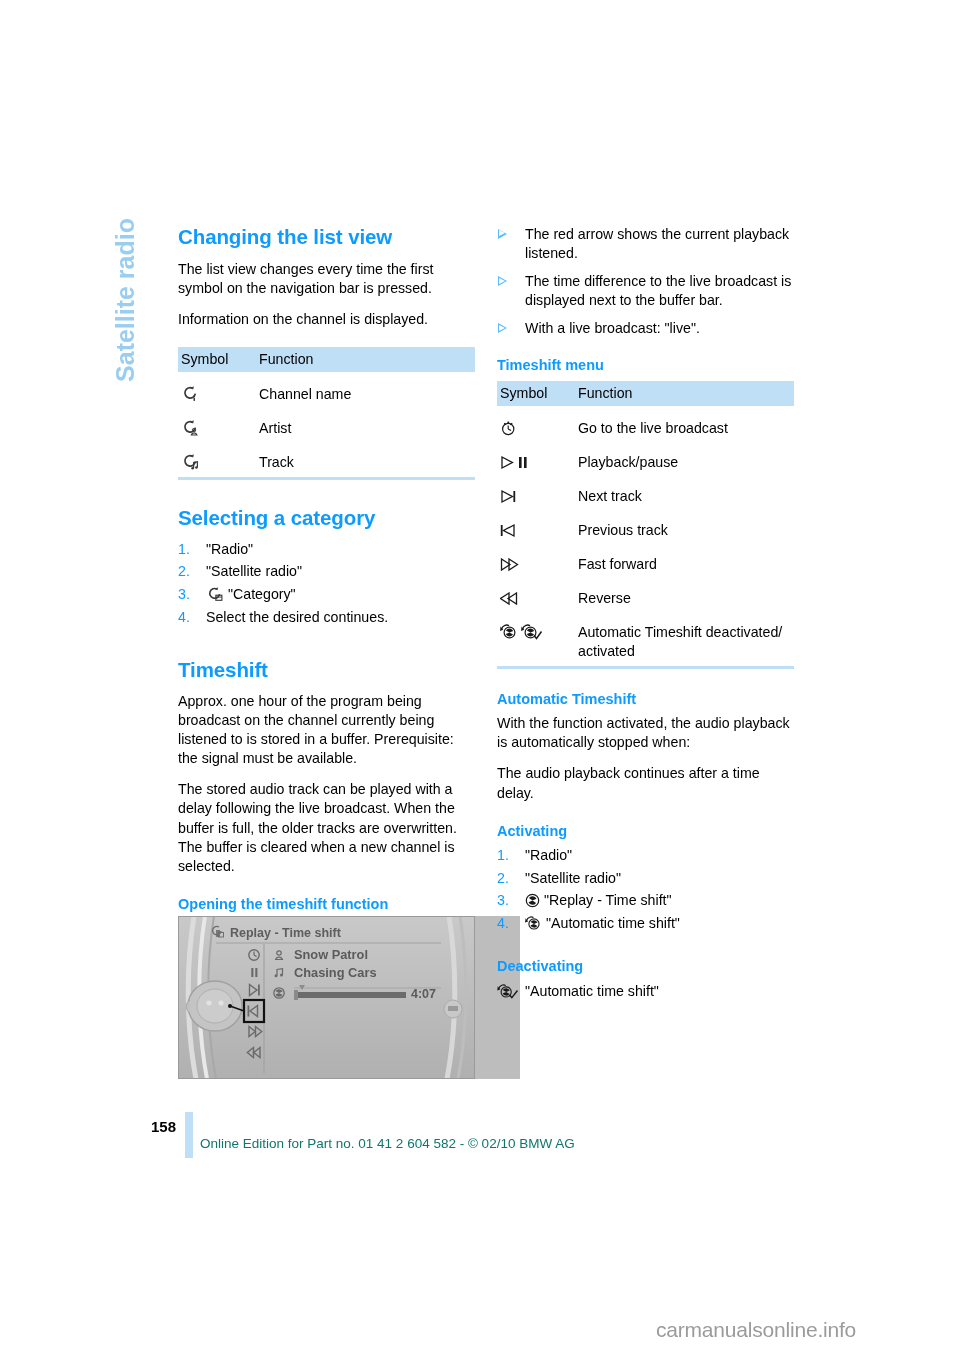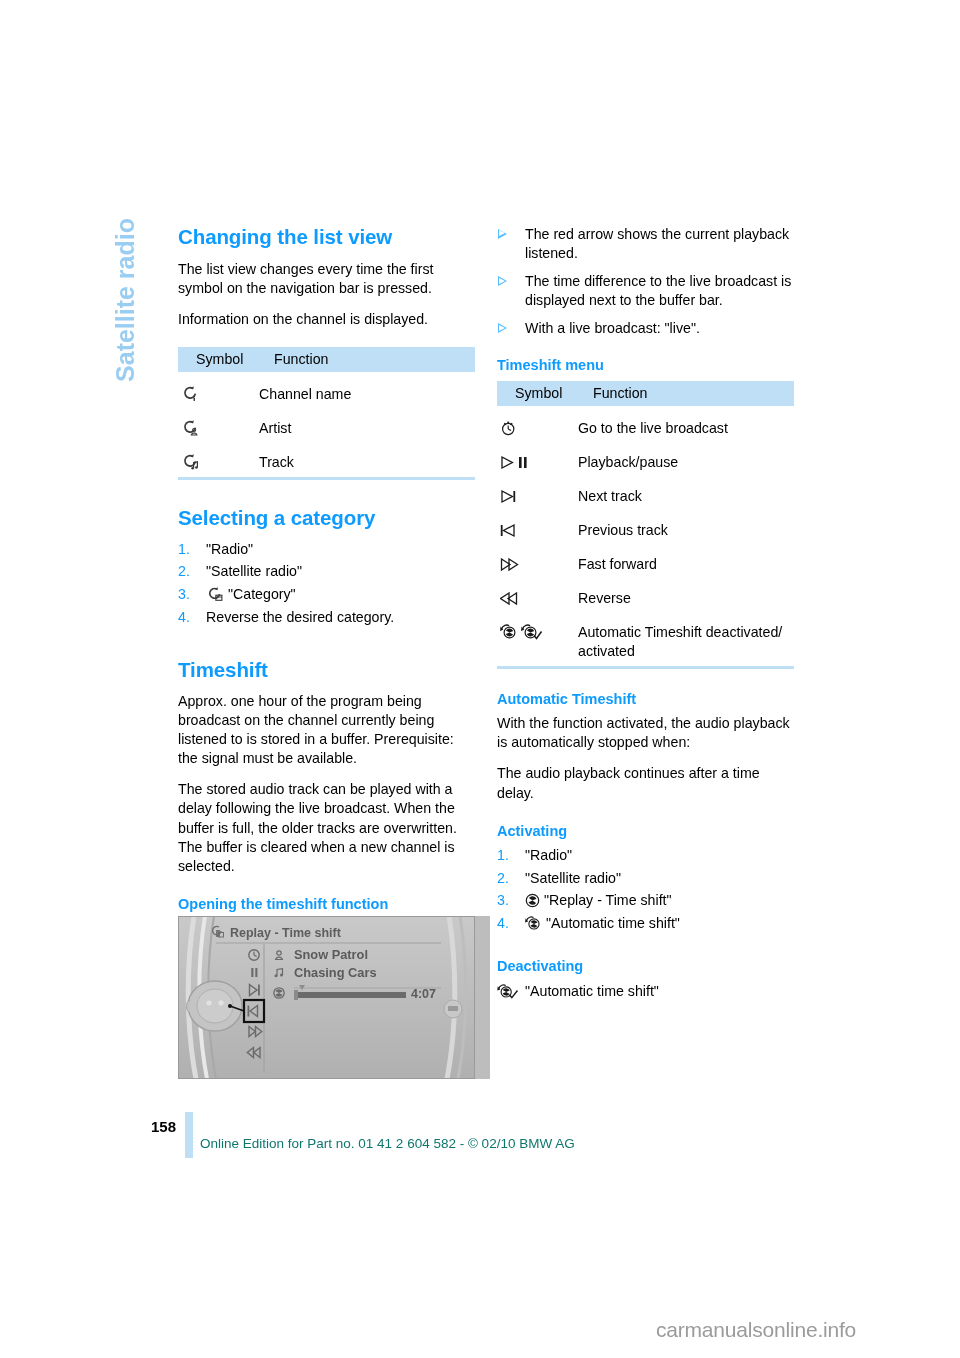--- a/index.html
+++ b/index.html
@@ -128,21 +128,21 @@
   table.symtab {
     border-collapse: collapse;
     width: 297px;
     margin: 0;
   }
   table.symtab th {
     background: #BFDFF7;
     font-size: 14.2px;
     font-weight: normal;
     text-align: left;
-    padding: 3px 0 4px 18px;
+    padding: 3px 0 4px 3px;
     line-height: 18px;
   }
   table.symtab th.c1 { width: 78px; }
   table.symtab td {
     font-size: 14.2px;
     padding: 13px 0 2px 3px;
     line-height: 19px;
     vertical-align: top;
   }
   table.symtab td.c1 { width: 78px; }
@@ -155,21 +155,21 @@
 
   
   .ic { display: inline-block; vertical-align: -3px; line-height: 0; }
   .ic-inline { display:inline-block; vertical-align:-3px; margin-right:4px; line-height:0;}
 
   
   .figure {
     position: absolute;
     left: 178px;
     top: 916px;
-    width: 312px;
+    width: 342px;
     height: 163px;
     background: #bdbdbd;
     overflow: hidden;
   }
 
   
   .pagenum {
     position: absolute;
     left: 130px;
     top: 1118px;
@@ -290,21 +290,21 @@
           <svg width="18" height="16" viewBox="0 0 19 17">
             <path d="M11.5 3.2 A5.2 5.2 0 1 0 14.3 8.6" fill="none" stroke="#3b3b3b" stroke-width="1.7"></path>
             <path d="M12.8 1.2 L12.2 4.6 L9.1 3.3 Z" fill="#3b3b3b"></path>
             <rect x="10.4" y="9.8" width="6.4" height="5.4" fill="none" stroke="#3b3b3b" stroke-width="1.2"></rect>
             <line x1="10.4" y1="11.8" x2="16.8" y2="11.8" stroke="#3b3b3b" stroke-width="1"></line>
           </svg>
         </span><span>"Category"</span>
       </li>
       <li>
         <span class="num">4.</span>
-        <span>Reverse the desired category.</span>
+        <span>Select the desired continues.</span>
       </li>
     </ol>
 
     <div style="height:28px"></div>
 
     <h1 class="sec tight">Timeshift</h1>
     <p class="body">Approx. one hour of the program being broadcast on the channel currently being listened to is stored in a buffer. Prerequisite: the signal must be available.</p>
     <p class="body">The stored audio track can be played with a delay following the live broadcast. When the buffer is full, the older tracks are overwritten. The buffer is cleared when a new channel is selected.</p>
 
     <div style="height:8px"></div>

